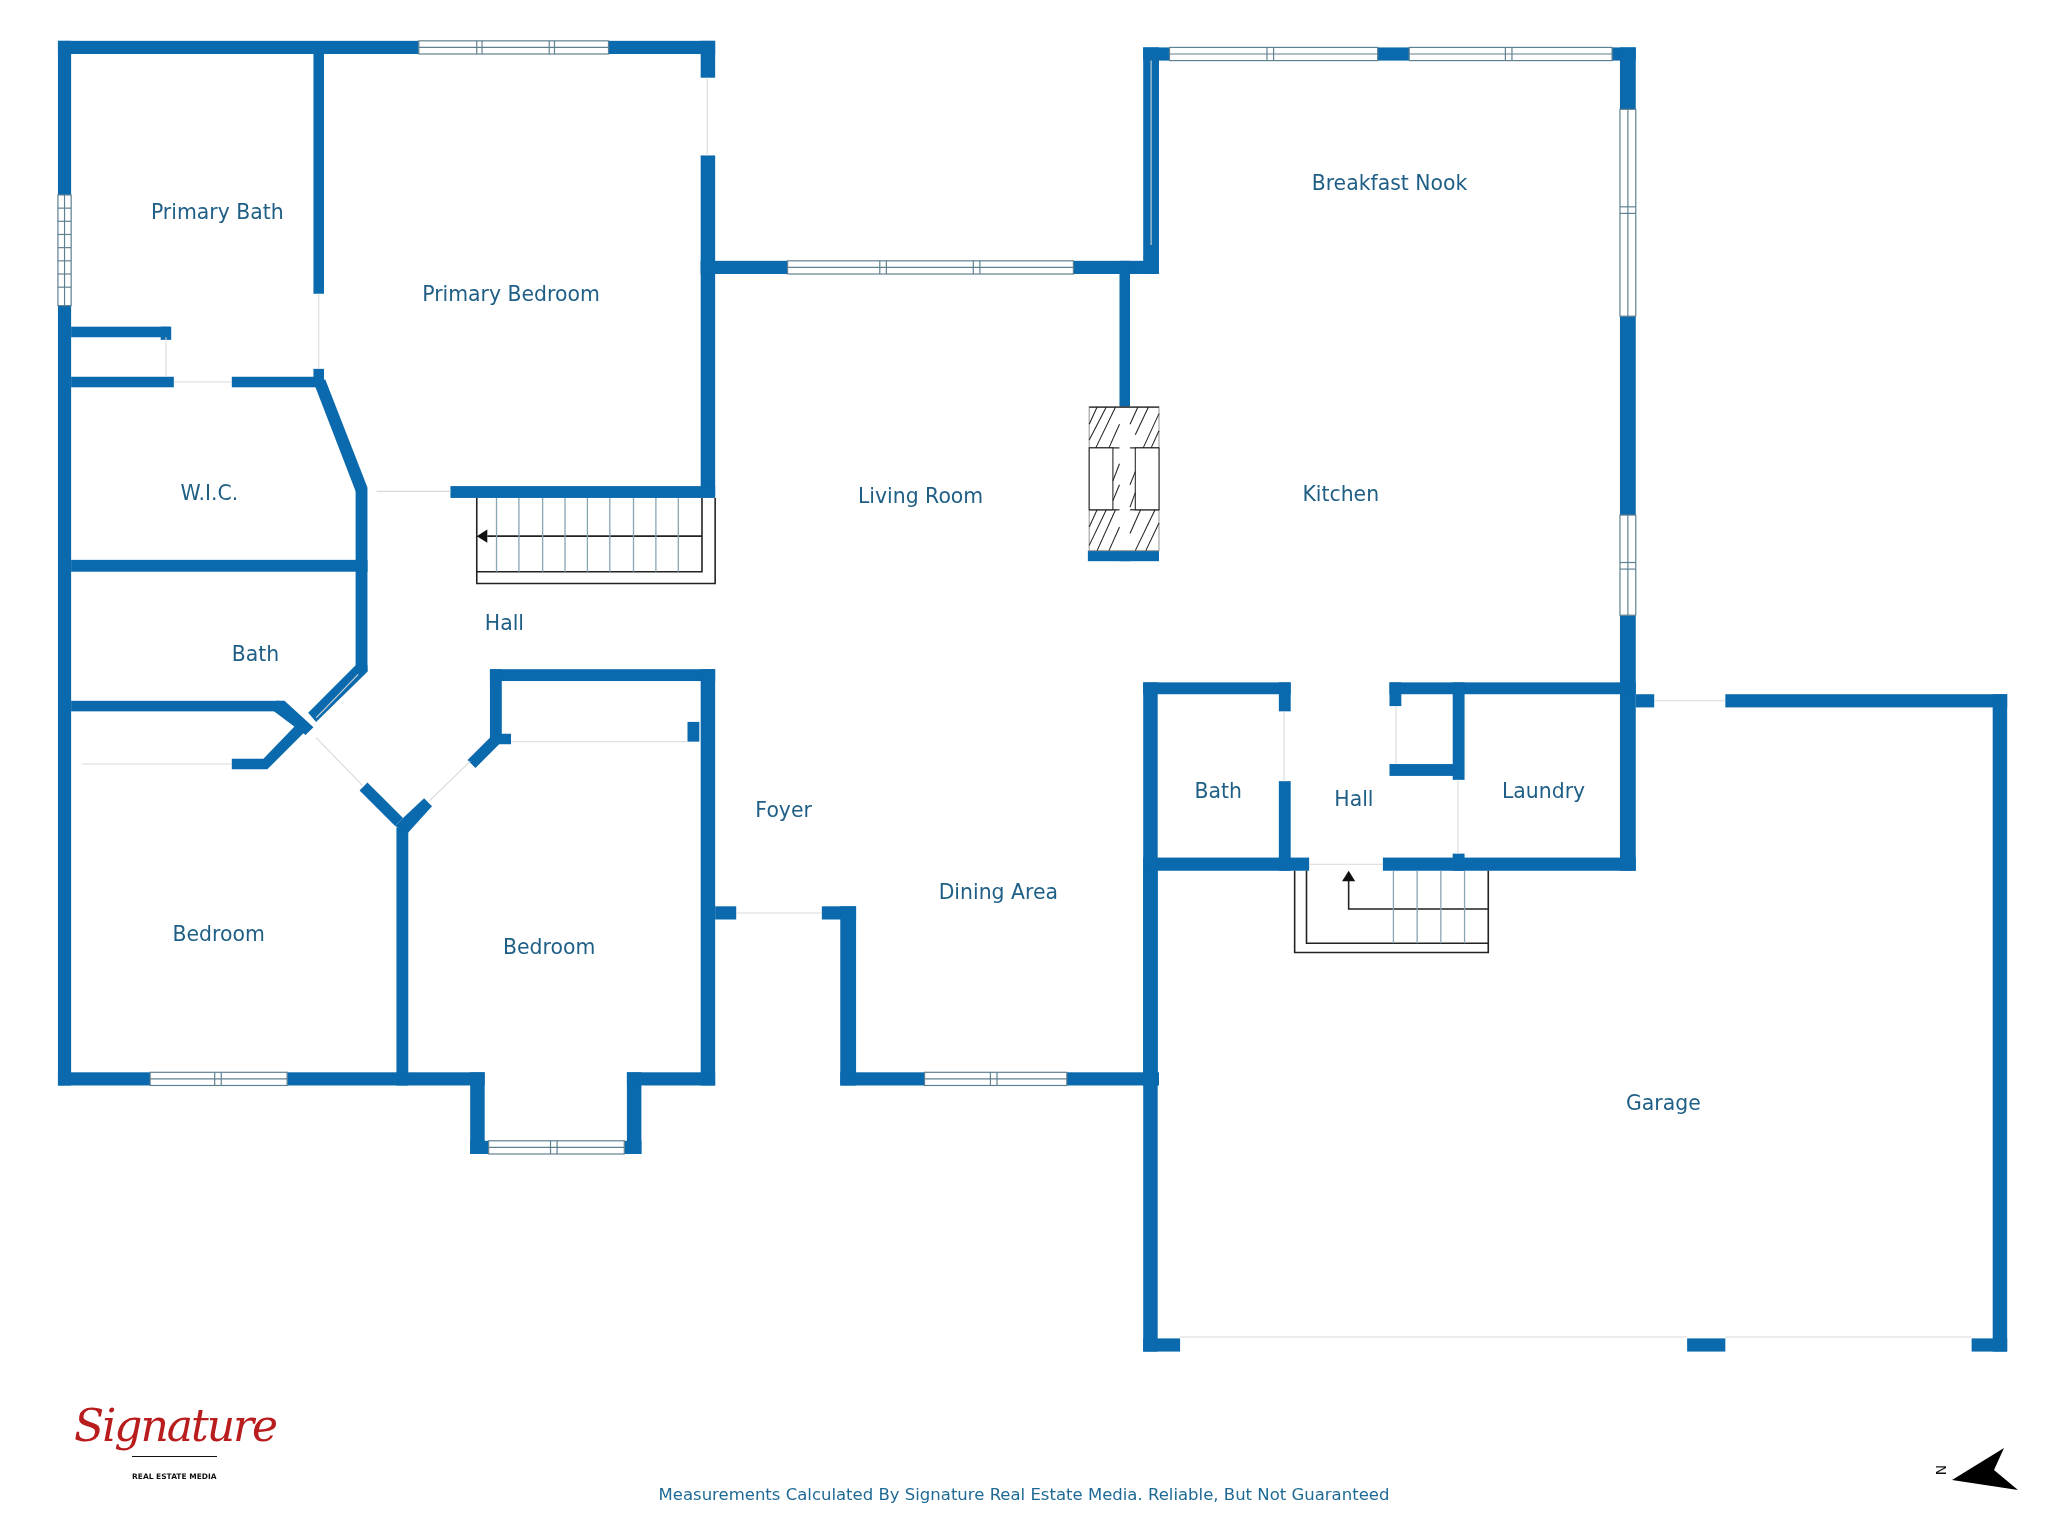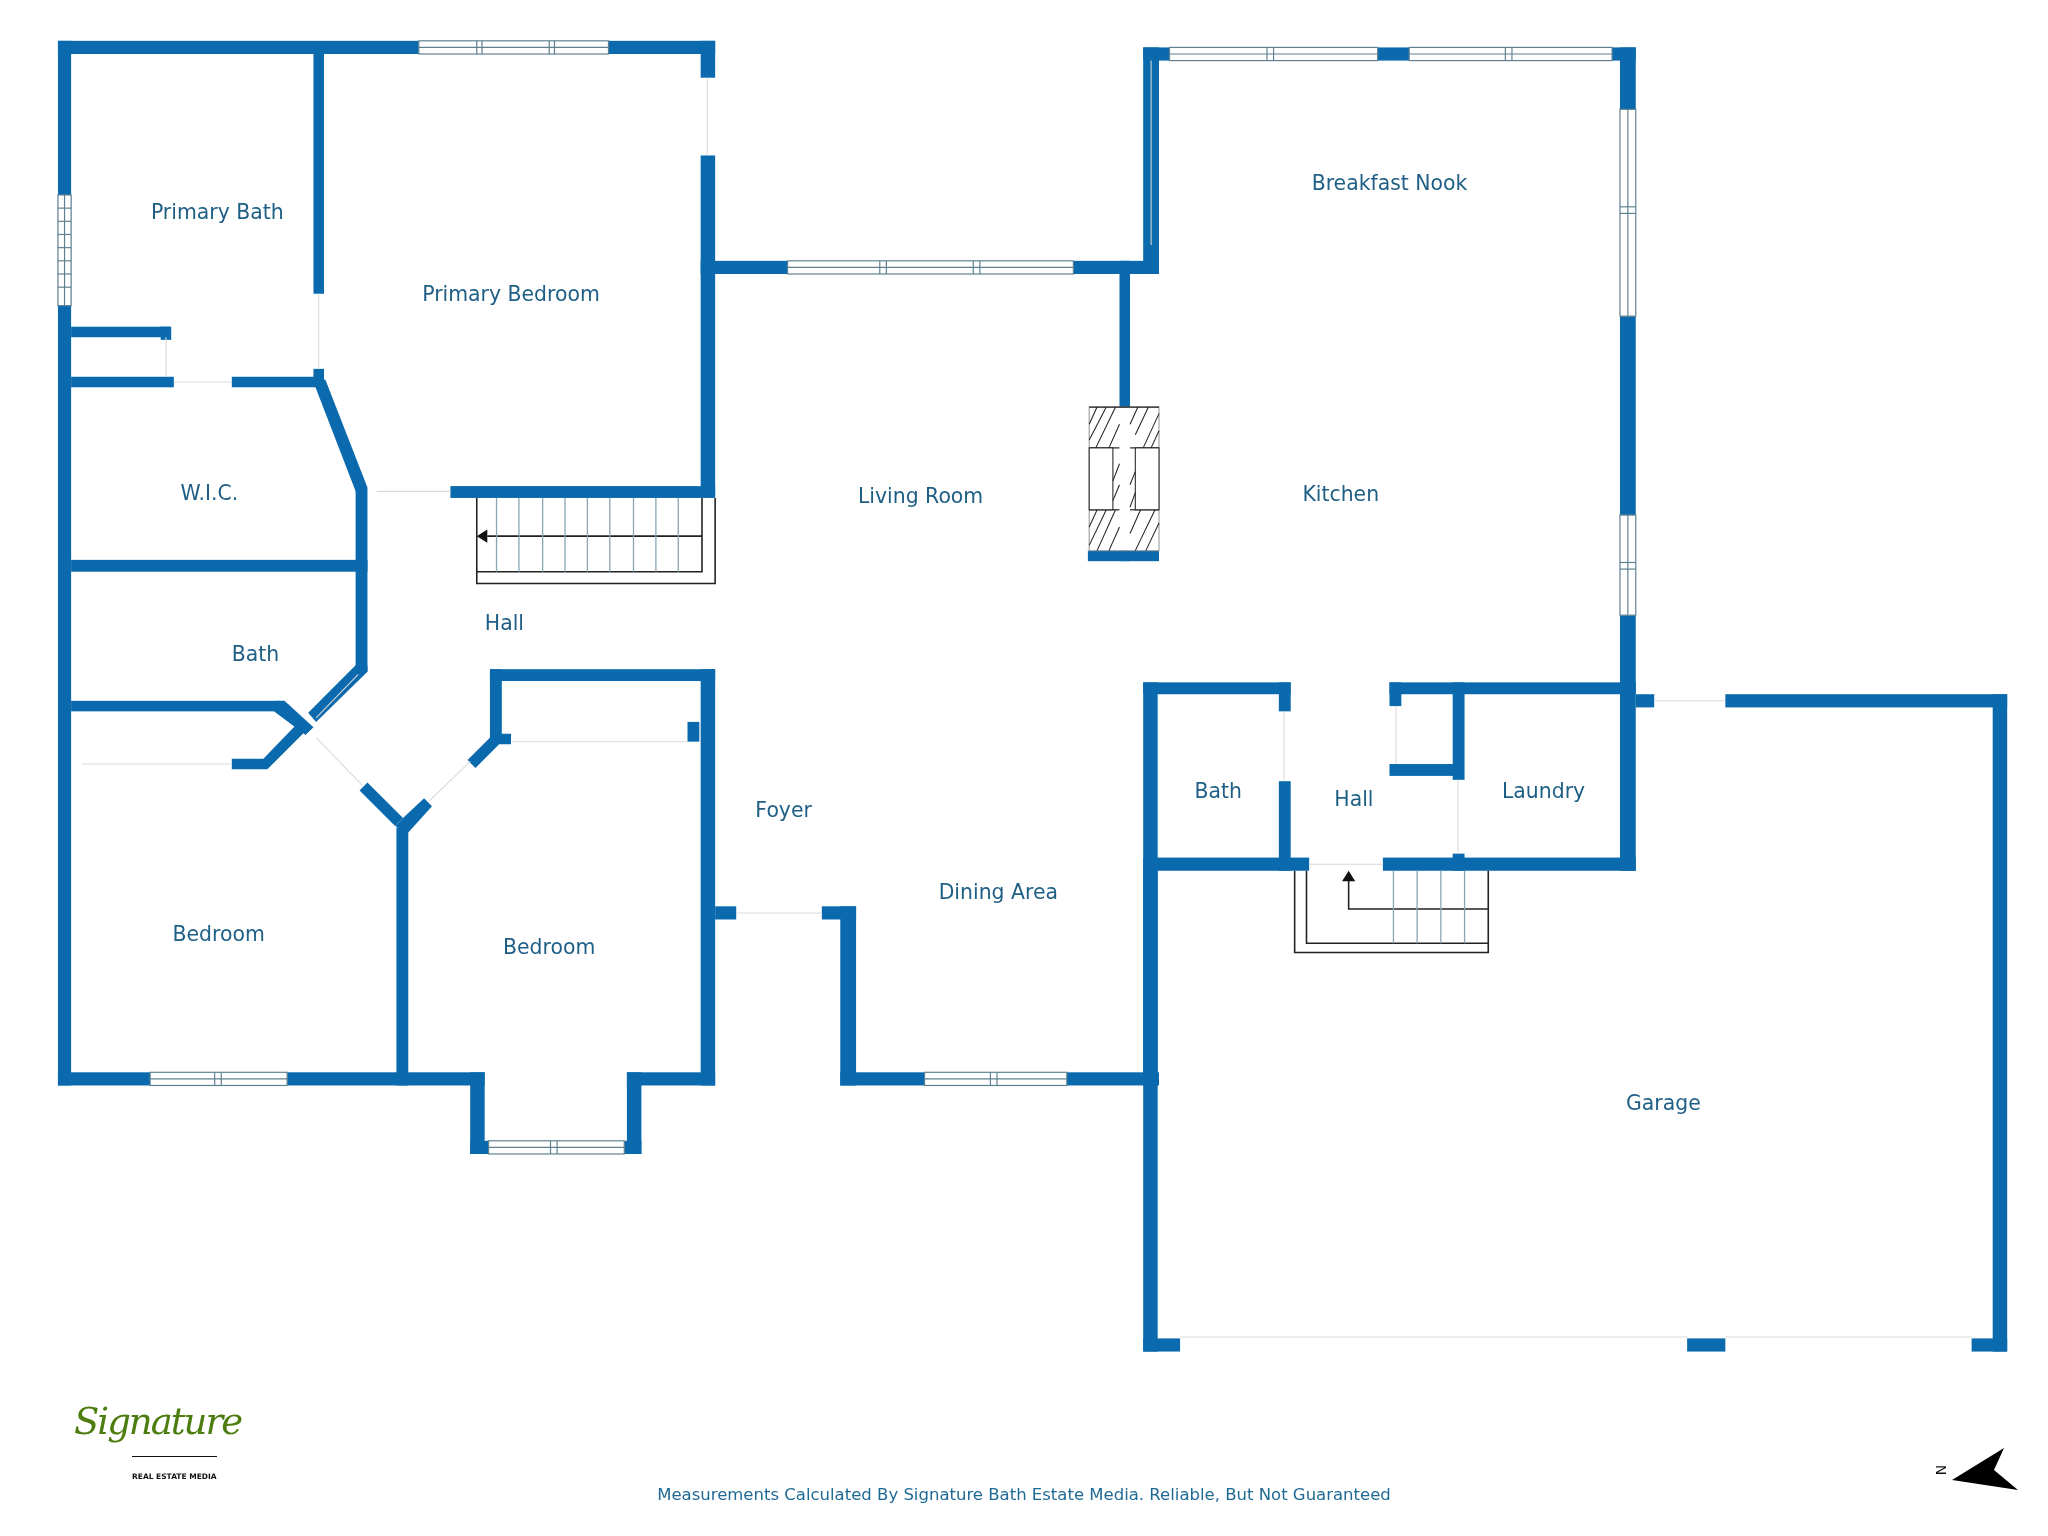--- a/index.html
+++ b/index.html
@@ -8,21 +8,21 @@
   .wall { fill: #0a6aad; }
   .win { fill: #ffffff; stroke: #5f8090; stroke-width: 0.9; }
   .winline { stroke: #5f8090; stroke-width: 0.9; }
   .opening-line { stroke: #d9d9d9; stroke-width: 0.8; fill: none; }
   .stair-line { stroke: #8aa6b5; stroke-width: 1; }
   .stair-frame { stroke: #222; stroke-width: 1.2; fill: none; }
   .room-label { font-family: "DejaVu Sans", "Liberation Sans", sans-serif; font-size: 15.5px; fill: #1f5f86; text-anchor: middle; dominant-baseline: middle; }
   .hatch { stroke: #222; stroke-width: 0.9; }
   .footer-text { position: absolute; left: 0; width: 2048px; top: 1485px; text-align: center; font-family: "DejaVu Sans", "Liberation Sans", sans-serif; font-size: 16.5px; color: #1f6a95; }
   .logo { position: absolute; left: 74px; top: 1400px; width: 150px; height: 80px; }
-  .logo-script { position: absolute; left: 0; top: 0; font-family: "DejaVu Serif", "Liberation Serif", serif; font-style: italic; font-size: 37px; color: #4d7c0f; letter-spacing: -2px; }
+  .logo-script { position: absolute; left: 0; top: 0; font-family: "DejaVu Serif", "Liberation Serif", serif; font-style: italic; font-size: 44px; color: #b91c1c; letter-spacing: -2px; }
   .logo-sub { position: absolute; left: 58px; top: 56px; font-family: "DejaVu Sans", sans-serif; font-weight: bold; font-size: 7.5px; color: #111; border-top: 1.5px solid #111; padding-top: 15px; white-space: nowrap; }
   .compass { position: absolute; left: 1930px; top: 1440px; width: 100px; height: 60px; }
   .compass-n { position: absolute; left: 6px; top: 22px; font-family: "DejaVu Sans", sans-serif; font-size: 14px; color: #111; transform: rotate(-90deg); }
 </style>
 </head>
 <body>
 
 <svg id="plan" viewBox="0 0 1555 1166" preserveAspectRatio="none" xmlns="http://www.w3.org/2000/svg">
 
   <g>
@@ -293,13 +293,13 @@
   <span class="logo-sub">REAL ESTATE MEDIA</span>
 </div>
 
 <div class="compass">
   <span class="compass-n">N</span>
   <svg width="100" height="60" viewBox="0 0 100 60" style="position:absolute;left:0;top:0;">
     <polygon points="22,40 74,8 64,30 88,50" fill="#000"></polygon>
   </svg>
 </div>
 
-<div class="footer-text">Measurements Calculated By Signature Bath Estate Media. Reliable, But Not Guaranteed</div>
+<div class="footer-text">Measurements Calculated By Signature Real Estate Media. Reliable, But Not Guaranteed</div>
 
 </body></html>

